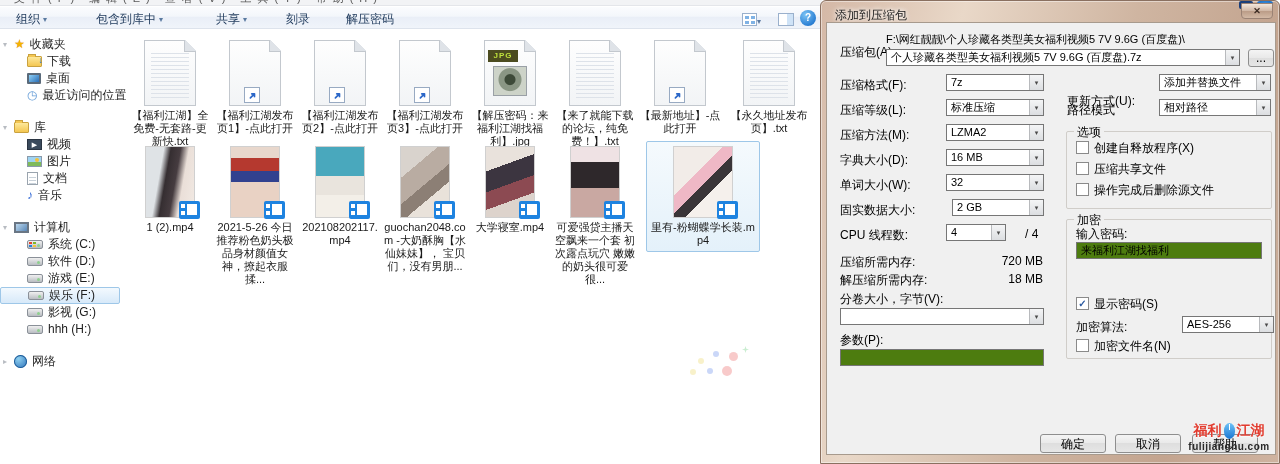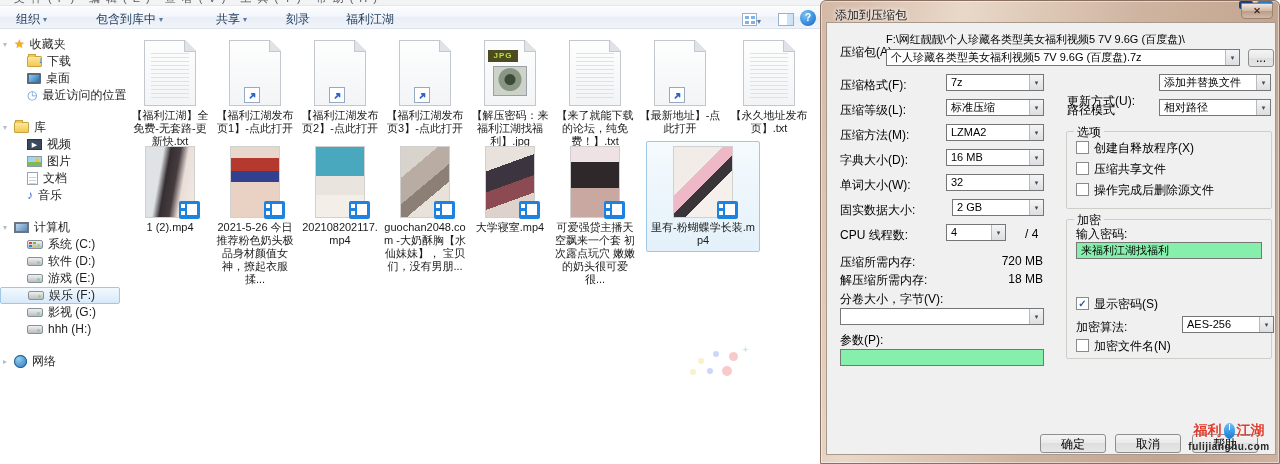--- a/index.html
+++ b/index.html
@@ -88,21 +88,21 @@
     border:1px solid #8a7060; border-radius:6px 6px 0 0; box-shadow:inset 0 0 0 1px rgba(255,255,255,.45); }
   #dlg-title { position:absolute; left:14px; top:6px; font-size:12px; color:#1a1a1a; text-shadow:0 0 5px rgba(255,255,255,.95), 0 0 5px rgba(255,255,255,.9); }
   #dlg-close { position:absolute; left:420px; top:2px; width:32px; height:16px; border:1px solid #9a8274; border-radius:0 0 4px 4px;
     background:linear-gradient(180deg,#f3e7dc,#cfb6a4 50%,#bb9c87 51%,#d3b9a5); text-align:center; line-height:14px; font-size:9px; color:#3a2a22; font-weight:bold; }
   .cuticon { position:absolute; top:0; }
   #dlg-client { position:absolute; left:5px; top:21px; width:450px; height:433px; background:#f0f0f0; border:1px solid #b8a round; border:1px solid #a79a8d; }
 
   .lbl { position:absolute; font-size:12px; color:#000; white-space:nowrap; }
   .combo { position:absolute; height:17px; background:#fff; border:1px solid #767676; font-size:11px; color:#000; line-height:15px; padding:0 16px 0 4px; white-space:nowrap; overflow:hidden; }
   .combo .caret { position:absolute; right:0; top:0; width:14px; height:100%; background:linear-gradient(180deg,#f4f5f6,#dcdee1); border-left:1px solid #b8babd; color:#4a4a4a; font-size:7px; text-align:center; line-height:15px; }
-  .tbox { position:absolute; height:17px; background:#86efac; border:1px solid #767676; font-size:11px; color:#000; line-height:15px; padding:0 4px; white-space:nowrap; overflow:hidden; }
+  .tbox { position:absolute; height:17px; background:#4d7c0f; border:1px solid #767676; font-size:11px; color:#000; line-height:15px; padding:0 4px; white-space:nowrap; overflow:hidden; }
   .grp { position:absolute; border:1px solid #d0cdc9; border-radius:2px; }
   .grp-label { position:absolute; font-size:12px; color:#000; background:#f0f0f0; padding:0 3px; }
   .cb { position:absolute; width:13px; height:13px; background:#fff; border:1px solid #8a8a8a; font-size:10px; line-height:12px; text-align:center; color:#2c5aa0; font-weight:bold; }
   .cb-label { position:absolute; font-size:12px; color:#000; white-space:nowrap; }
   .val { position:absolute; font-size:12px; color:#000; text-align:right; }
   .btn { position:absolute; width:66px; height:19px; background:linear-gradient(180deg,#f4f4f4,#e9e9e9 49%,#dedede 50%,#e6e6e6); border:1px solid #8e8e8e; border-radius:3px; font-size:12px; color:#000; text-align:center; line-height:18px; }
 
   
   #wm { position:absolute; left:1183px; top:422px; width:92px; text-align:center; }
   #wm .row1 { display:flex; align-items:center; justify-content:center; gap:2px; }
@@ -117,21 +117,21 @@
 <div id="explorer">
   <div id="menubar">
     <div class="mtxt">文件(F)    编辑(E)    查看(V)    工具(T)    帮助(H)</div>
   </div>
 
   <div id="cmdbar">
     <div class="cmd" style="left:10px"><span>组织</span><span class="caret">▾</span></div>
     <div class="cmd" style="left:90px"><span>包含到库中</span><span class="caret">▾</span></div>
     <div class="cmd" style="left:210px"><span>共享</span><span class="caret">▾</span></div>
     <div class="cmd" style="left:280px"><span>刻录</span></div>
-    <div class="cmd" style="left:340px"><span>福利江湖</span></div>
+    <div class="cmd" style="left:340px"><span>解压密码</span></div>
     <div class="tb-right tb-views"><span class="vbox"></span><span class="caret" style="font-size:8px;color:#5a7aa0">▾</span></div>
     <div class="tb-right tb-preview"><span class="pbox"></span></div>
     <div class="tb-right tb-help"><span>?</span></div>
   </div>
 
   <div id="sidebar">
     <div class="side-item lvl1">
         <span class="tw">▾</span>
         <span class="sico ico-star">★</span>
         <span>收藏夹</span>

